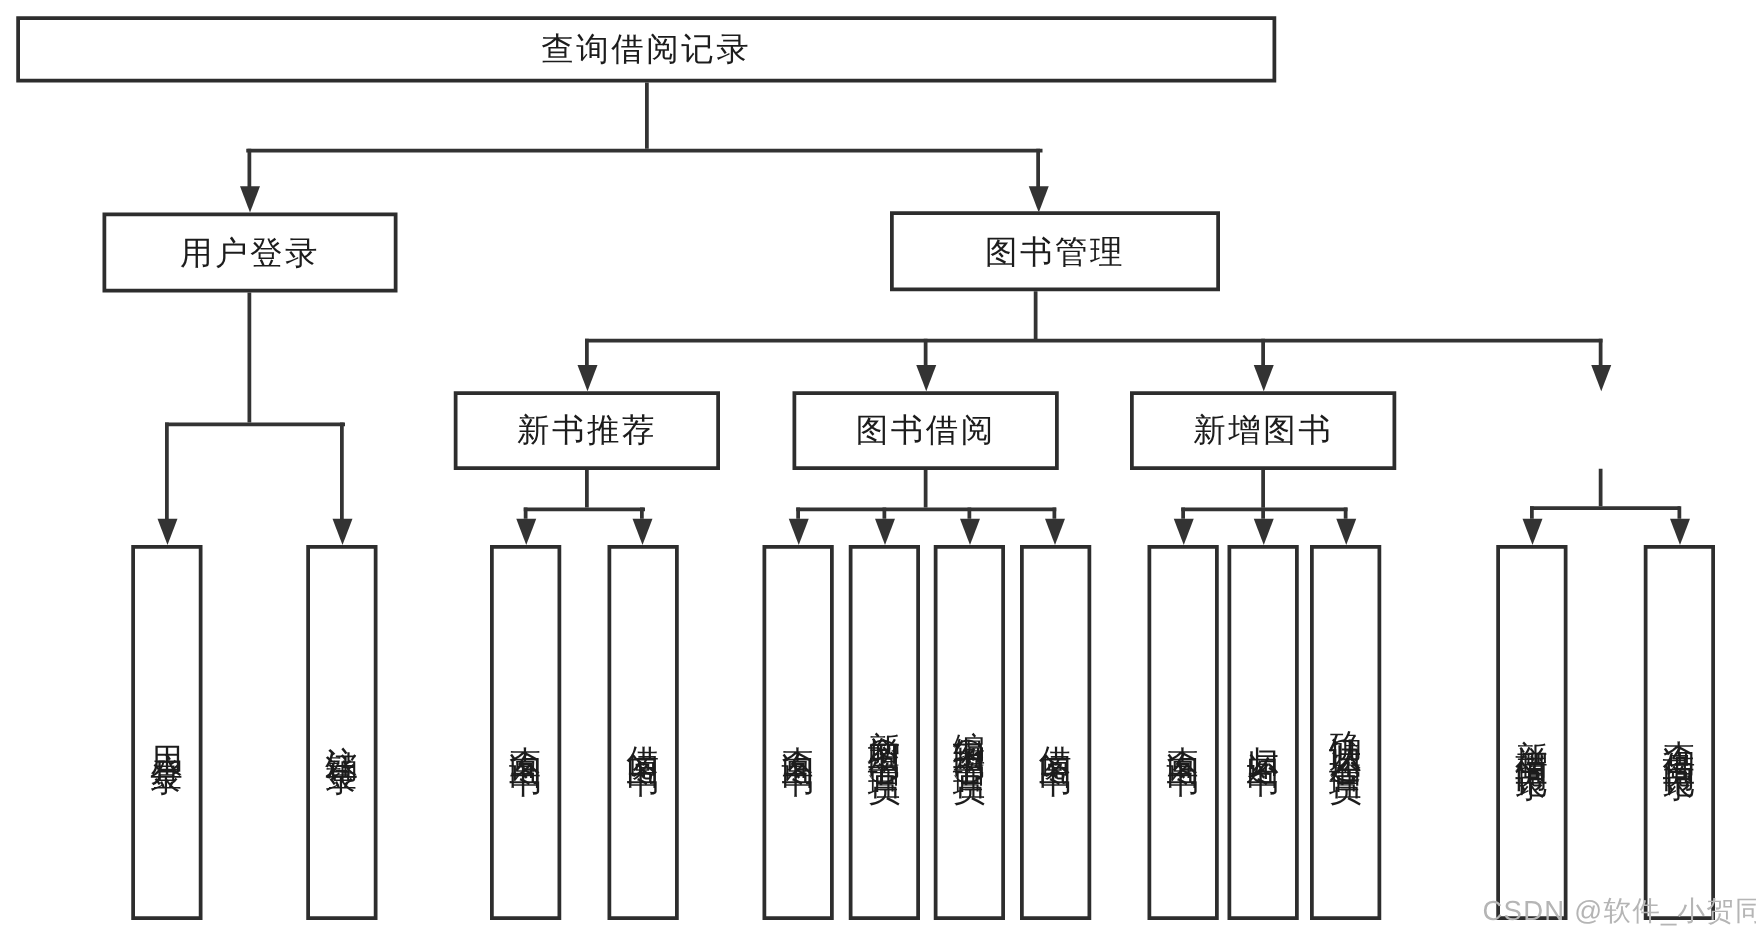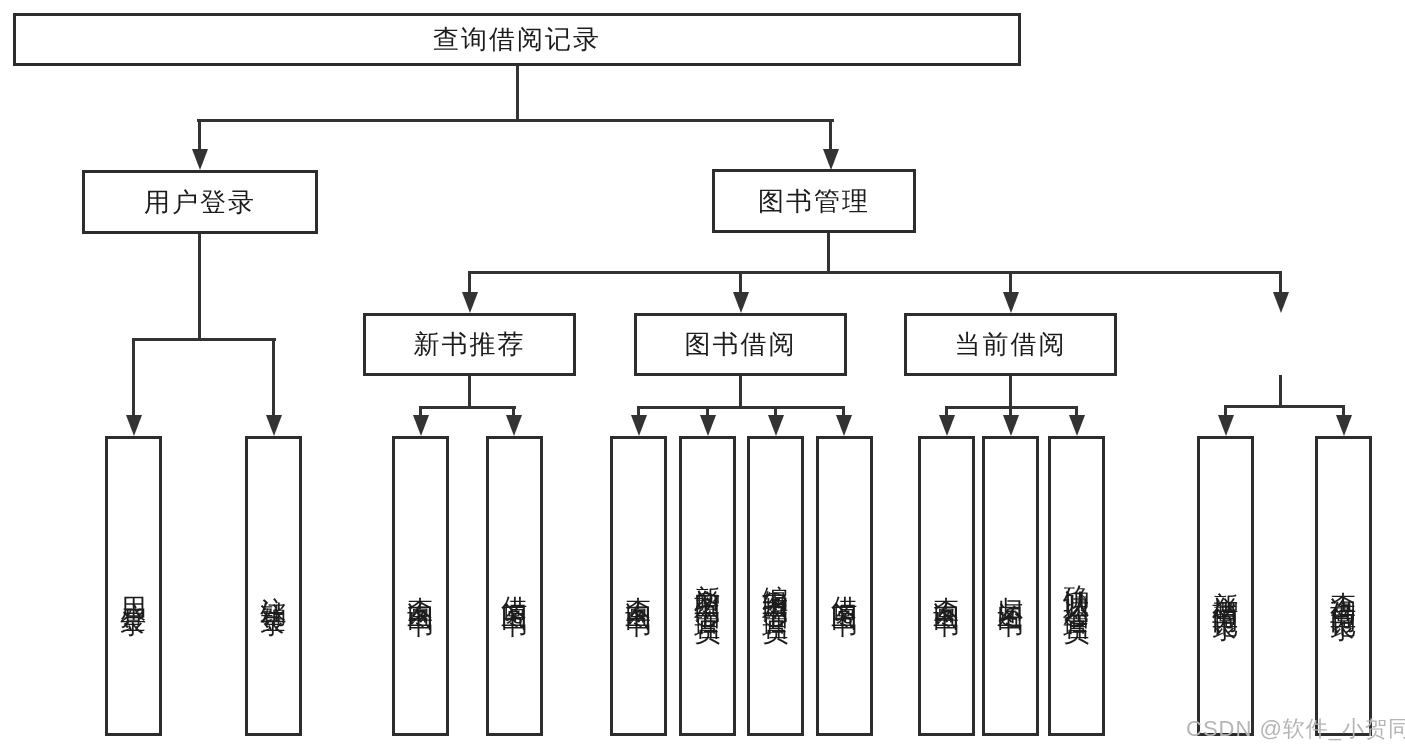--- a/index.html
+++ b/index.html
@@ -67,21 +67,21 @@
   <div class="ln" style="left:516px;top:66px;width:3px;height:53px"></div>
   <div class="ln" style="left:197px;top:119px;width:637px;height:3px"></div>
   <div class="ln" style="left:198px;top:119px;width:3px;height:33px"></div>
   <div class="ln" style="left:829px;top:119px;width:3px;height:33px"></div>
   <div class="ar" style="left:192px;top:149px"></div>
   <div class="ar" style="left:823px;top:149px"></div>
 
   <div class="box" style="left:82px;top:170px;width:236px;height:64px">
     <span class="lbl">用户登录</span>
   </div>
-  <div class="box" style="left:712px;top:169px;width:204px;height:64px">
+  <div class="box" style="left:712px;top:169px;width:264px;height:64px">
     <span class="lbl">图书管理</span>
   </div>
 
   <div class="ln" style="left:198px;top:234px;width:3px;height:104px"></div>
   <div class="ln" style="left:132px;top:338px;width:144px;height:3px"></div>
   <div class="ln" style="left:132px;top:338px;width:3px;height:78px"></div>
   <div class="ln" style="left:272px;top:338px;width:3px;height:78px"></div>
   <div class="ar" style="left:126px;top:415px"></div>
   <div class="ar" style="left:266px;top:415px"></div>
 
@@ -96,21 +96,21 @@
   <div class="ar" style="left:1003px;top:292px"></div>
   <div class="ar" style="left:1273px;top:292px"></div>
 
   <div class="box" style="left:634px;top:313px;width:213px;height:63px">
     <span class="lbl">图书借阅</span>
   </div>
   <div class="box" style="left:363px;top:313px;width:213px;height:63px">
     <span class="lbl">新书推荐</span>
   </div>
   <div class="box" style="left:904px;top:313px;width:213px;height:63px">
-    <span class="lbl">当前借阅</span>
+    <span class="lbl">新增图书</span>
   </div>
 
   <div class="ln" style="left:468px;top:376px;width:3px;height:30px"></div>
   <div class="ln" style="left:419px;top:406px;width:97px;height:3px"></div>
   <div class="ln" style="left:419px;top:406px;width:3px;height:9px"></div>
   <div class="ln" style="left:512px;top:406px;width:3px;height:9px"></div>
   <div class="ar" style="left:413px;top:415px"></div>
   <div class="ar" style="left:506px;top:415px"></div>
 
   <div class="ln" style="left:739px;top:376px;width:3px;height:30px"></div>

